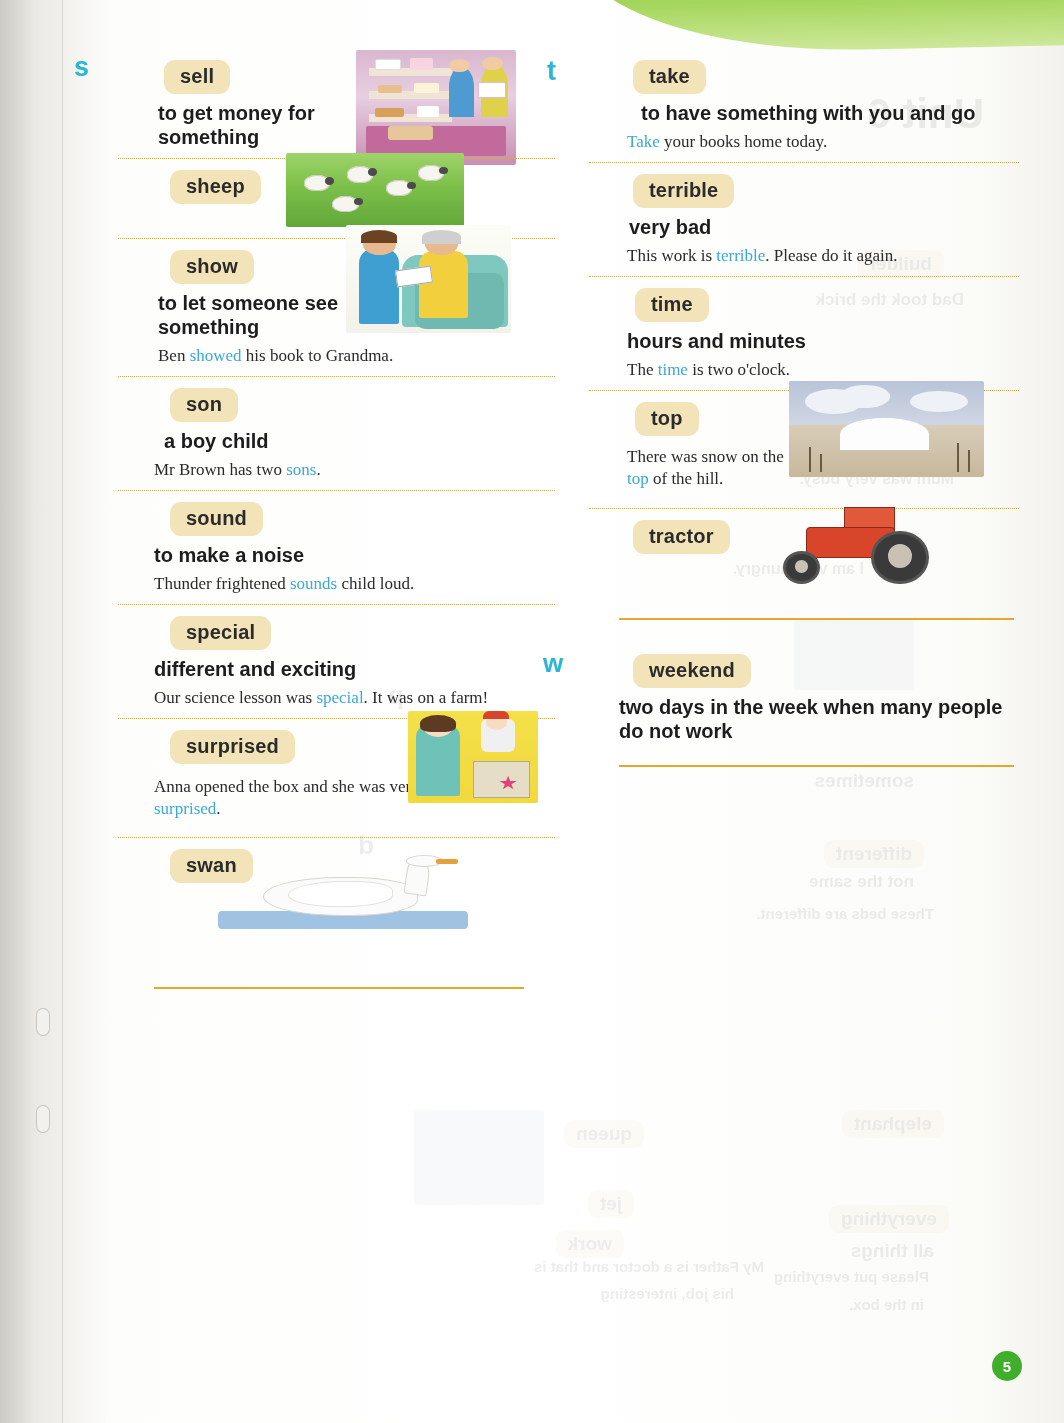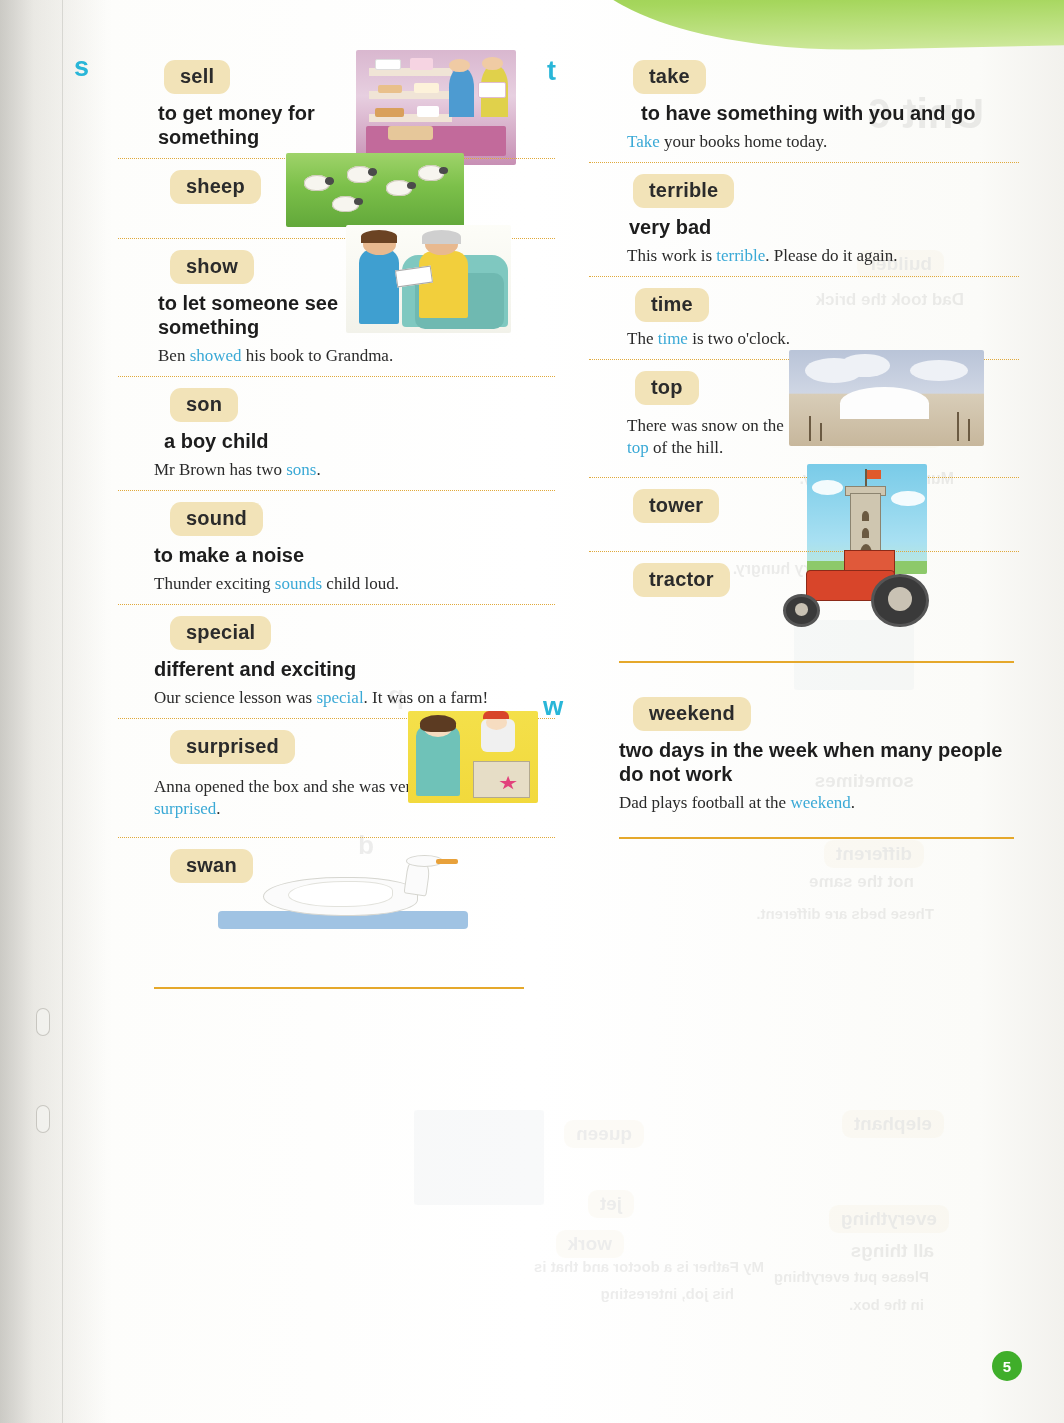--- a/index.html
+++ b/index.html
@@ -370,21 +370,21 @@
         <div class="definition" style="margin-left:46px;">a boy child</div>
         <div class="example" style="margin-left:36px;">
           <span>Mr Brown has two </span><span class="hl">sons</span><span>.</span>
         </div>
       </div>
 
       <div class="entry">
         <div class="headword ind2">sound</div>
         <div class="definition" style="margin-left:36px;">to make a noise</div>
         <div class="example" style="margin-left:36px;">
-          <span>Thunder exciting </span><span class="hl">sounds</span><span> child loud.</span>
+          <span>Thunder frightened </span><span class="hl">sounds</span><span> child loud.</span>
         </div>
       </div>
 
       <div class="entry">
         <div class="headword ind2">special</div>
         <div class="definition wide" style="margin-left:36px;">different and exciting</div>
         <div class="example" style="margin-left:36px;">
           <span>Our science lesson was </span><span class="hl">special</span><span>. It was on a farm!</span>
         </div>
       </div>
@@ -435,20 +435,21 @@
       <div class="entry">
         <div class="headword" style="margin-left:44px;">terrible</div>
         <div class="definition" style="">very bad</div>
         <div class="example" style="margin-left:38px;">
           <span>This work is </span><span class="hl">terrible</span><span>. Please do it again.</span>
         </div>
       </div>
 
       <div class="entry">
         <div class="headword" style="margin-left:46px;">time</div>
+        <div class="definition" style="margin-left:38px;">hours and minutes</div>
         <div class="example" style="margin-left:38px;">
           <span>The </span><span class="hl">time</span><span> is two o'clock.</span>
         </div>
       </div>
 
       <div class="entry" style="padding-bottom:18px;">
         <div class="headword" style="margin-left:46px;">top</div>
         <div class="example" style="margin-left:38px; max-width:180px; margin-top:10px;">
           <span>There was snow on the </span><span class="hl">top</span><span> of the hill.</span>
         </div>
@@ -457,56 +458,38 @@
           <div class="cloud" style="left:26%; top:4%; width:26%; height:24%;"></div>
           <div class="cloud" style="left:62%; top:10%; width:30%; height:22%;"></div>
           <div class="snow"></div>
           <div class="tree" style="left:10%; height:26%;"></div>
           <div class="tree" style="left:16%; height:18%;"></div>
           <div class="tree" style="left:86%; height:30%;"></div>
           <div class="tree" style="left:92%; height:22%;"></div>
         </div>
       </div>
 
-      <div class="entry" style="padding-bottom:28px;">
-        <div class="headword" style="margin-left:44px;">tower</div>
-        <div class="art towerbg" style="left:218px; top:-14px; width:120px; height:110px;">
-          <div class="cl" style="left:4%; top:14%; width:26%; height:14%;"></div>
-          <div class="cl" style="left:70%; top:24%; width:28%; height:14%;"></div>
-          <div class="flagpole"></div>
-          <div class="flag"></div>
-          <div class="battle"></div>
-          <div class="body"></div>
-          <div class="win" style="left:46%; top:42%;"></div>
-          <div class="win" style="left:46%; top:58%;"></div>
-          <div class="door"></div>
-          <div class="grass"></div>
-        </div>
-      </div>
 
       <div class="entry" style="padding-bottom:20px;">
         <div class="headword" style="margin-left:44px;">tractor</div>
         <div class="art tractorbg" style="left:180px; top:-10px; width:170px; height:92px;">
           <div class="cab"></div>
           <div class="bodyt"></div>
           <div class="wheelbig"></div>
           <div class="hub" style="right:16%; top:48%; width:14%; height:26%;"></div>
           <div class="wheelsml"></div>
           <div class="hub" style="left:15%; top:66%; width:8%; height:14%;"></div>
         </div>
         <div class="end-rule" style="margin-top:64px; margin-left:30px; width:395px;"></div>
       </div>
 
       <div class="entry" style="border-top:none; padding-top:14px;">
         <div class="letter w" style="top:8px;">w</div>
         <div class="headword" style="margin-left:44px;">weekend</div>
         <div class="definition wide" style="margin-left:30px; max-width:395px;">two days in the week when many people do not work</div>
-        <div class="example" style="margin-left:30px;">
-          <span>Dad plays football at the </span><span class="hl">weekend</span><span>.</span>
-        </div>
         <div class="end-rule" style="margin-top:22px; margin-left:30px; width:395px;"></div>
       </div>
 
     </div>
   </div>
 
   <div class="pagenum">5</div>
 
 </div>
 

